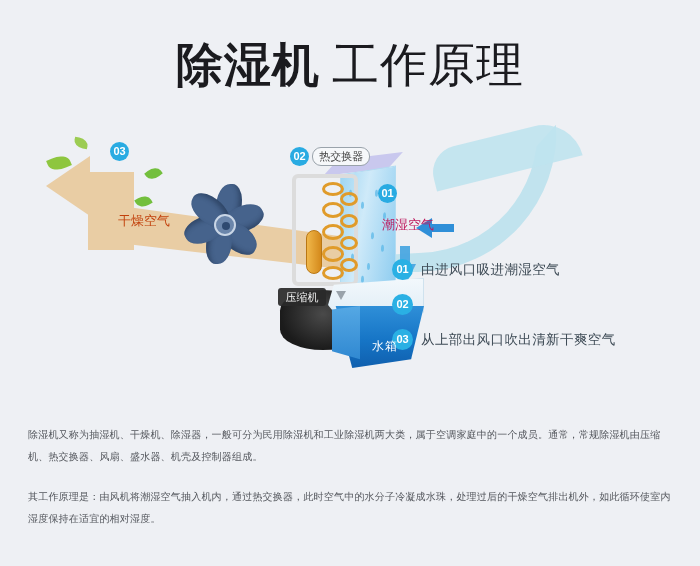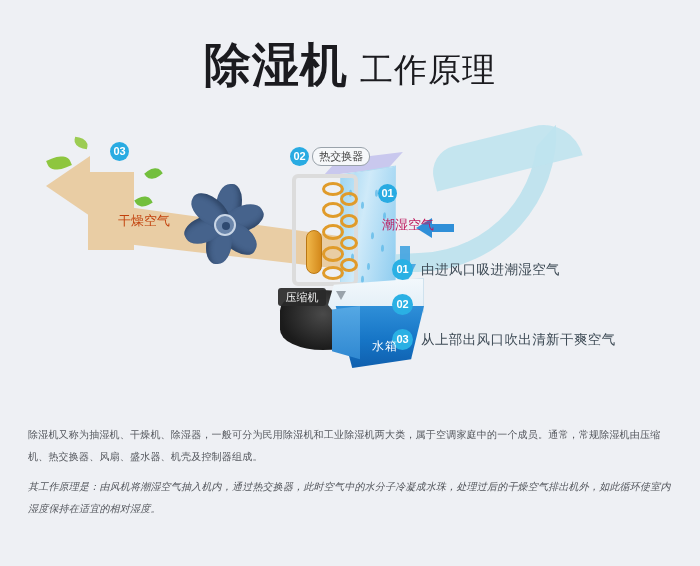--- a/index.html
+++ b/index.html
@@ -14,21 +14,21 @@
   
   .title-row {
     position: absolute; left: 0; top: 34px; width: 700px;
     text-align: center; white-space: nowrap;
   }
   .title-bold {
     font-size: 47px; font-weight: 700; color: #1b1b1f;
     letter-spacing: 1px; font-family: "Liberation Sans", "DejaVu Sans", sans-serif;
   }
   .title-light {
-    font-size: 33px; font-weight: 400; color: #1b1b1f;
+    font-size: 47px; font-weight: 400; color: #1b1b1f;
     letter-spacing: 1px; margin-left: 12px;
     font-family: "Liberation Sans", "DejaVu Sans", sans-serif;
   }
 
   
   .stage { position: absolute; left: 0; top: 120px; width: 700px; height: 290px; }
 
   
   .swoosh {
     position: absolute; left: 352px; top: 10px; width: 208px; height: 140px;
@@ -190,21 +190,21 @@
     width:21px; height:21px; border-radius:50%; background:#2ab0e4;
     color:#fff; font-size:11px; font-weight:700; line-height:21px;
     text-align:center; flex:0 0 auto; margin-right:8px;
   }
   .legend-text { font-size:13.5px; color:#3d4a55; letter-spacing:.4px; }
 
   
   .para { position:absolute; left:28px; width:648px; font-size:10px;
           line-height:22px; color:#53565c; letter-spacing:.2px; }
   .p1 { top:424px; }
-  .p2 { top:476px;font-style:italic; }
+  .p2 { top:486px; }
 </style>
 </head>
 <body>
 
 <div id="page">
 
   <div class="title-row">
     <span class="title-bold">除湿机</span><span class="title-light">工作原理</span>
   </div>
 

